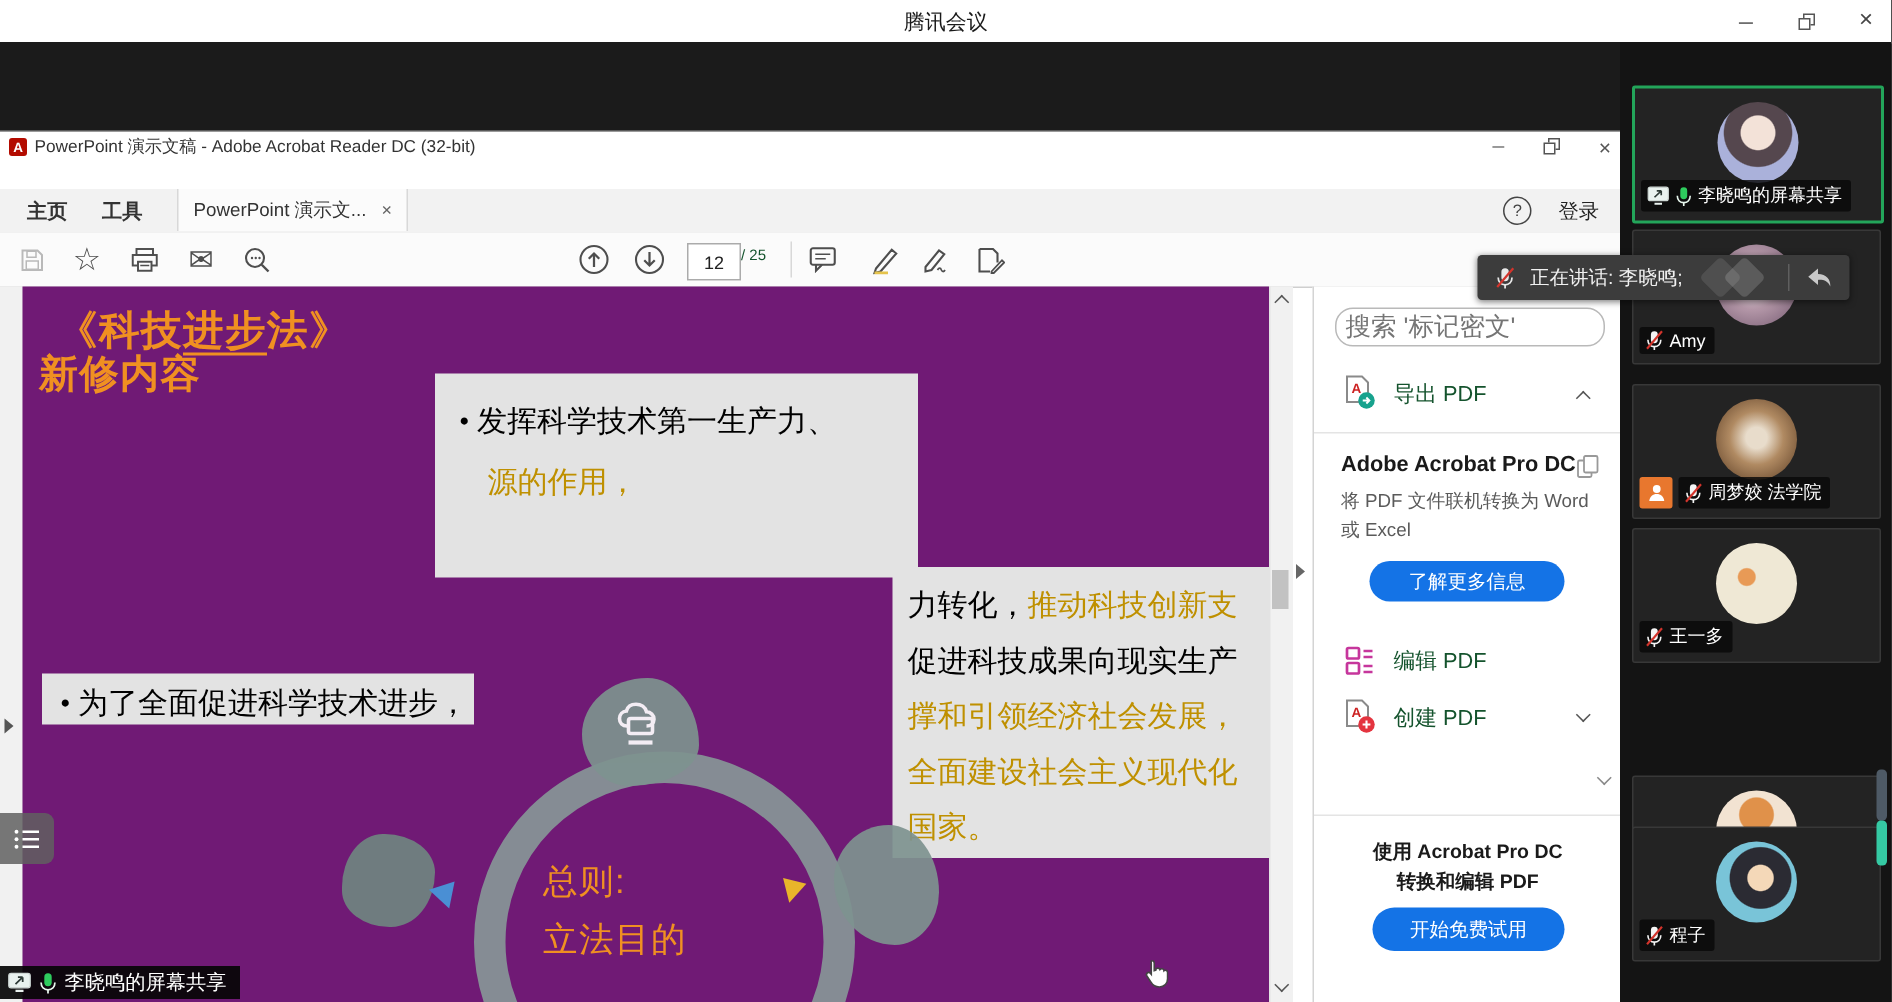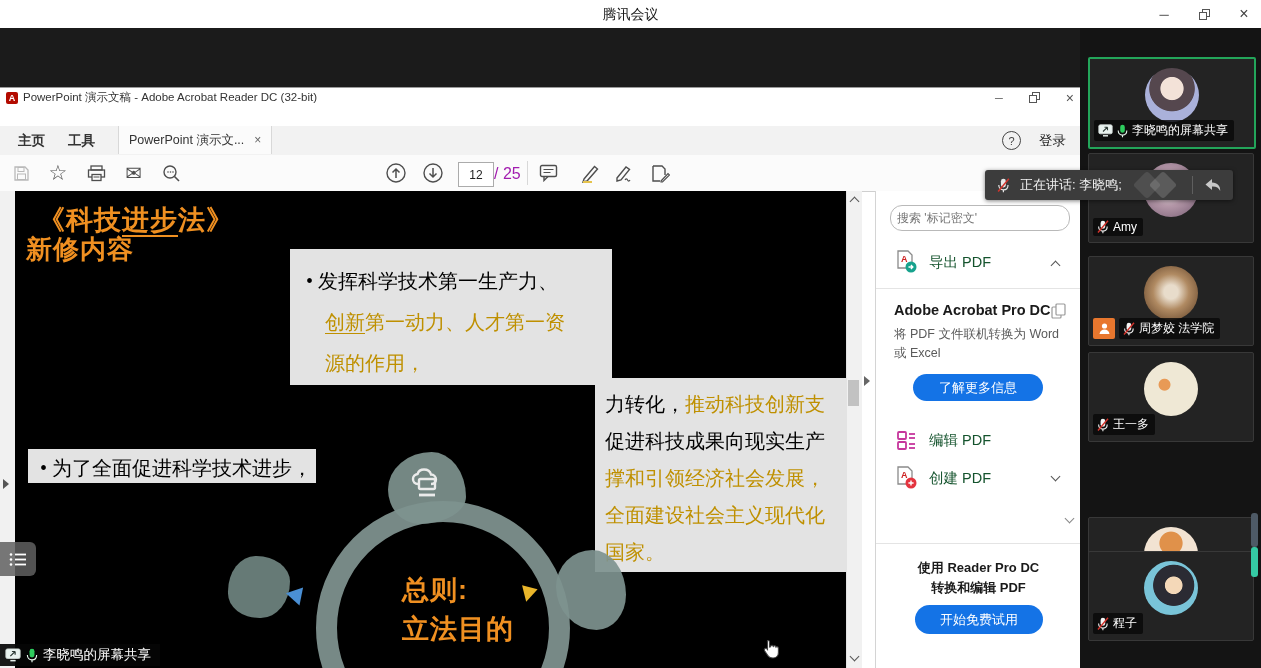--- a/index.html
+++ b/index.html
@@ -36,51 +36,51 @@
   .tabs-right{position:absolute;right:14px;top:0;height:29px;display:flex;align-items:center;gap:18px;}
   .help-circle{width:17px;height:17px;border:1.4px solid #444;border-radius:50%;display:flex;align-items:center;justify-content:center;
                font-size:11px;color:#444;cursor:pointer;}
   .login-lbl{font-size:13.5px;color:#222;cursor:pointer;}
   .acro-toolbar{left:0;top:67px;width:100%;height:36px;background:#fbfbfb;border-bottom:1px solid #cfcfcf;}
   .tb-ico{position:absolute;top:0;height:36px;display:flex;align-items:center;justify-content:center;width:30px;cursor:pointer;}
   .tb-sep{position:absolute;top:6px;width:1px;height:24px;background:#d8d8d8;}
   .glyph{font-size:17px;color:#4e4e4e;}
   .page-box{position:absolute;left:458px;top:7px;width:30px;height:21px;border:1px solid #ababab;background:#fff;
             font-size:12px;text-align:center;color:#222;font-family:inherit;}
-  .page-total{position:absolute;left:494px;top:10px;font-size:16px;color:#a21caf;}
+  .page-total{position:absolute;left:494px;top:10px;font-size:10px;color:#14532d;}
 
   
   .leftstrip{left:0;top:103px;width:15px;height:478px;background:#f1f1f1;border-right:1px solid #e0e0e0;}
   .panel-toggle{width:0;height:0;border-top:5px solid transparent;border-bottom:5px solid transparent;border-left:6px solid #555;cursor:pointer;}
-  .docarea{left:15px;top:103px;width:831px;height:478px;background:#000000;overflow:hidden;}
+  .docarea{left:15px;top:103px;width:831px;height:478px;background:#701a75;overflow:hidden;}
   .serif{font-family:"Liberation Serif","DejaVu Serif",serif;}
   .slide-title{color:#f09021;font-weight:bold;line-height:1.12;font-size:27px;letter-spacing:1px;}
   .u-orange{border-bottom:2px solid #f09021;}
   .graybox{background:#e3e3e3;}
   .gold{color:#bf9000;}
   .u-gold{border-bottom:1.5px solid #bf9000;}
   .bx-line{white-space:nowrap;}
   .ring{border-radius:50%;border:21px solid rgba(136,156,152,0.88);}
   .blob{background:#7e938f;opacity:0.92;}
-  .ringtext{color:#f09021;font-weight:bold;font-size:27px;letter-spacing:1px;margin-left:40px;}
+  .ringtext{color:#f09021;font-weight:normal;font-size:23px;letter-spacing:1px;}
   .tri-blue{width:0;height:0;border-left:9px solid transparent;border-right:9px solid transparent;border-top:16px solid #4a8fd4;transform:rotate(-18deg);}
   .tri-gold{width:0;height:0;border-left:8px solid transparent;border-right:8px solid transparent;border-top:15px solid #e9b52a;transform:rotate(14deg);}
 
   .scrollbar{left:846px;top:103px;width:15px;height:478px;background:#f1f1f1;border-left:1px solid #e3e3e3;}
   .sb-thumb{left:848px;width:11px;background:#c2c2c2;}
   .chev{display:inline-block;width:6px;height:6px;border-right:1.6px solid #555;border-bottom:1.6px solid #555;}
   .chev-up{transform:rotate(-135deg);}
   .chev-down{transform:rotate(45deg);}
   .list-fab{left:0px;top:454px;width:36px;height:34px;background:rgba(96,96,96,0.85);border-radius:0 6px 6px 0;
             display:flex;align-items:center;justify-content:center;cursor:pointer;}
 
   
   .toolspanel{left:875px;top:103px;width:205px;height:478px;background:#ffffff;border-left:1px solid #d4d4d4;}
   .search-inp{position:absolute;left:14px;top:14px;width:166px;height:24px;border:1px solid #b9b9b9;border-radius:12px;
-              font-size:12px;color:#444;padding:0 6px;font-family:inherit;}
+              font-size:17px;color:#444;padding:0 6px;font-family:inherit;}
   .tool-row{position:absolute;left:0;width:100%;height:30px;display:flex;align-items:center;cursor:pointer;}
   .tool-lbl{font-size:14.5px;color:#14532d;margin-left:12px;}
   .row-chev{position:absolute;right:22px;}
   .pdiv{position:absolute;left:0;width:100%;height:1px;background:#e4e4e4;}
   .pro-title{position:absolute;left:18px;top:111px;font-size:14.5px;font-weight:bold;color:#1a1a1a;}
   .pro-desc{position:absolute;left:18px;top:134px;width:172px;font-size:12.5px;color:#5a5a5a;line-height:1.55;}
   .btn-blue{position:absolute;background:#1473e6;color:#fff;border:none;border-radius:14px;font-size:13px;
             display:flex;align-items:center;justify-content:center;cursor:pointer;font-family:inherit;}
   .trial-t{position:absolute;left:0;width:100%;text-align:center;font-size:13px;font-weight:bold;color:#1a1a1a;}
 
@@ -234,21 +234,20 @@
 
       <div class="abs docarea">
 
         <div class="abs slide-title" style="left:23px;top:14px;">
           <span>《科技</span><span class="u-orange">进步</span><span>法》</span>
         </div>
         <div class="abs slide-title" style="left:11px;top:44px;font-size:26px;">新修内容</div>
 
         <div class="abs graybox serif" style="left:275px;top:58px;width:306px;height:124px;padding:12px 0 0 16px;font-size:20px;line-height:41px;">
           <div class="bx-line"><span>•</span>&nbsp;<span>发挥科学技术第一生产力、</span></div>
-          <div class="bx-line" style="padding-left:19px;"><span class="gold u-gold">创新</span><span class="gold">第一动力、人才第一资</span></div>
           <div class="bx-line gold" style="padding-left:19px;">源的作用，</div>
         </div>
 
         <div class="abs graybox serif" style="left:580px;top:187px;width:252px;height:186px;padding:8px 0 0 10px;font-size:20px;line-height:37px;">
           <div class="bx-line"><span>力转化，</span><span class="gold">推动科技创新支</span></div>
           <div class="bx-line">促进科技成果向现实生产</div>
           <div class="bx-line gold">撑和引领经济社会发展，</div>
           <div class="bx-line gold">全面建设社会主义现代化</div>
           <div class="bx-line gold">国家。</div>
         </div>
@@ -339,21 +338,21 @@
             <circle cx="15" cy="17" r="5.5" fill="#e4343f"></circle>
               <path d="M15 14.4v5.2M12.4 17h5.2" stroke="#fff" stroke-width="1.4"></path>
           </svg>
           <span class="tool-lbl">创建 PDF</span>
           <span class="chev chev-down row-chev" style="top:10px;"></span>
         </div>
 
         <span class="chev chev-down" style="position:absolute;right:8px;top:324px;border-color:#888;"></span>
 
         <div class="pdiv" style="top:352px;"></div>
-        <div class="trial-t" style="top:368px;">使用 Reader Pro DC</div>
+        <div class="trial-t" style="top:368px;">使用 Acrobat Pro DC</div>
         <div class="trial-t" style="top:388px;">转换和编辑 PDF</div>
         <button class="btn-blue" style="left:39px;top:414px;width:128px;height:29px;border-radius:15px;">开始免费试用</button>
       </div>
     </div>
   </div>
 
   <div class="abs ppanel">
 
     <div class="tile tile-active" style="top:29px;">
       <span class="avatar" style="background:radial-gradient(circle at 50% 38%,#f3e2d8 26%,#55474e 28% 52%,#aab1da 54%);"></span>

